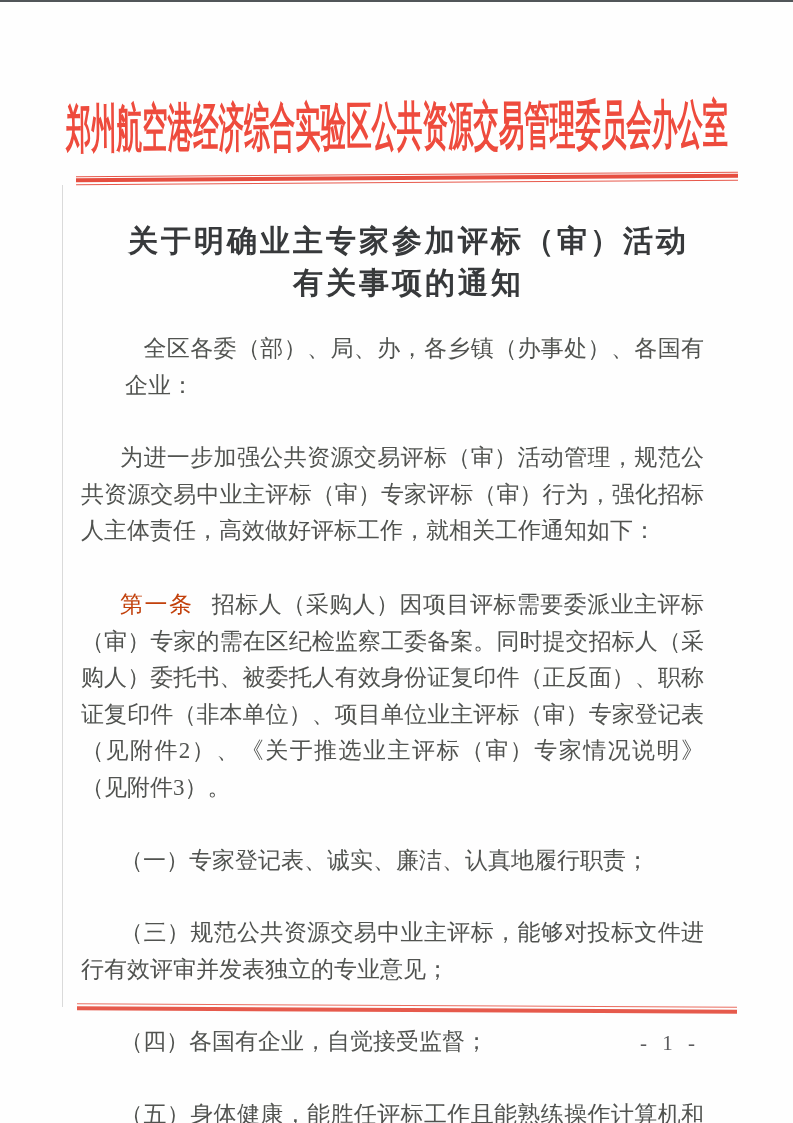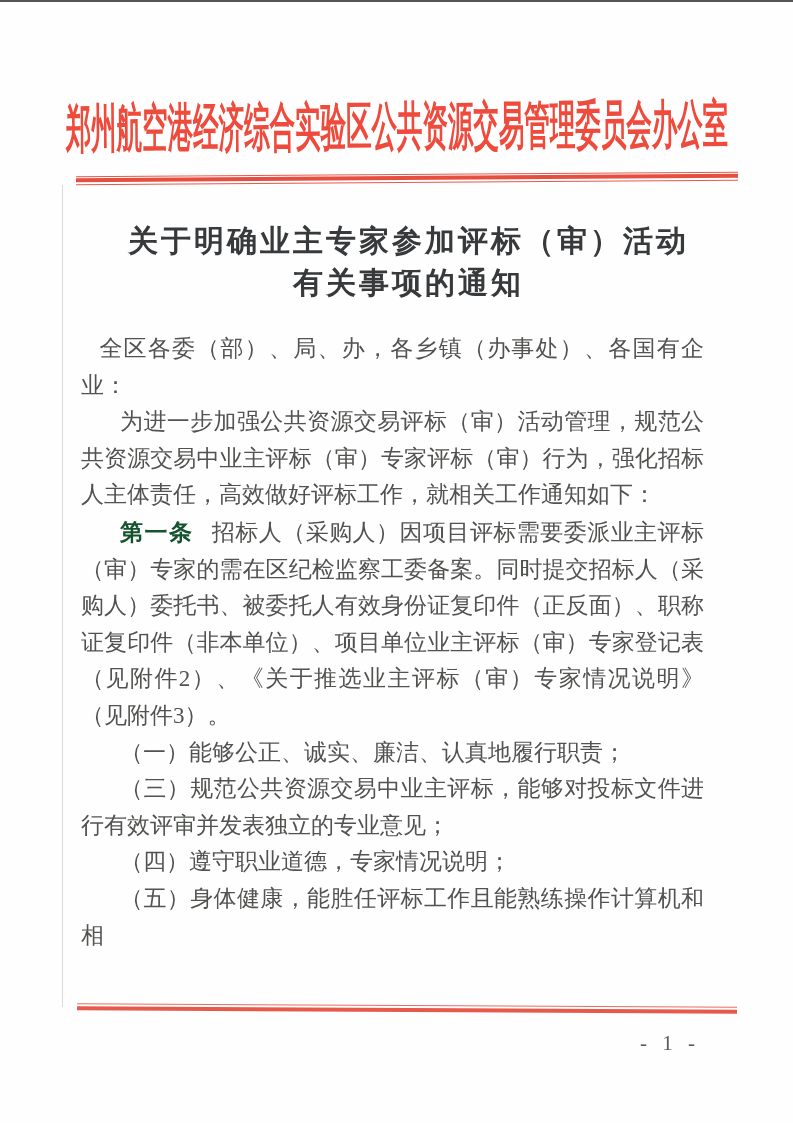--- a/index.html
+++ b/index.html
@@ -77,26 +77,26 @@
   .body-text {
     position: absolute;
     top: 331px; left: 81px;
     width: 623px;
     font-size: 23px;
     line-height: 36.6px;
     color: #5355528;
     color: #515350;
     text-align: justify;
   }
-  .salutation { text-indent: 0.8em; }
-  .para       { text-indent: 1.7em; }
+  .salutation { text-indent: 0.8em; margin-left: 44px; }
+  .para       { text-indent: 1.7em; margin-top: 36px; }
   .lead {
-    font-weight: bold;
+    font-weight: normal;
     font-family: "Liberation Sans", sans-serif;
-    color: #14532d;
+    color: #c2410c;
     margin-right: 0.8em;
     letter-spacing: 1px;
   }
   
   .rule-bottom {
     position: absolute;
     top: 1005px; left: 77px;
     width: 660px;
     transform: rotate(0.3deg);
   }
@@ -142,30 +142,30 @@
     <div class="para">
       <span>为进一步加强公共资源交易评标（审）活动管理，规范公共资源交易中业主评标（审）专家评标（审）行为，强化招标人主体责任，高效做好评标工作，就相关工作通知如下：</span>
     </div>
 
     <div class="para">
       <span class="lead">第一条</span><span>招标人（采购人）因项目评标需要委派业主评标（审）专家的需在区纪检监察工委备案。同时提交招标人（采购人）委托书、被委托人有效身份证复印件（正反面）、职称证复印件（非本单位）、项目单位业主评标（审）专家登记表（见附件2）、《关于推选业主评标（审）专家情况说明》（见附件3）。</span>
     </div>
 
 
     <div class="para">
-      <span>（一）能够公正、诚实、廉洁、认真地履行职责；</span>
+      <span>（一）专家登记表、诚实、廉洁、认真地履行职责；</span>
     </div>
 
 
     <div class="para">
       <span>（三）规范公共资源交易中业主评标，能够对投标文件进行有效评审并发表独立的专业意见；</span>
     </div>
 
     <div class="para">
-      <span>（四）遵守职业道德，专家情况说明；</span>
+      <span>（四）各国有企业，自觉接受监督；</span>
     </div>
 
     <div class="para">
       <span>（五）身体健康，能胜任评标工作且能熟练操作计算机和相</span>
     </div>
   </div>
 
   <div class="rule-bottom">
     <div class="rule-b-thin"></div>
     <div class="rule-b-thick"></div>

